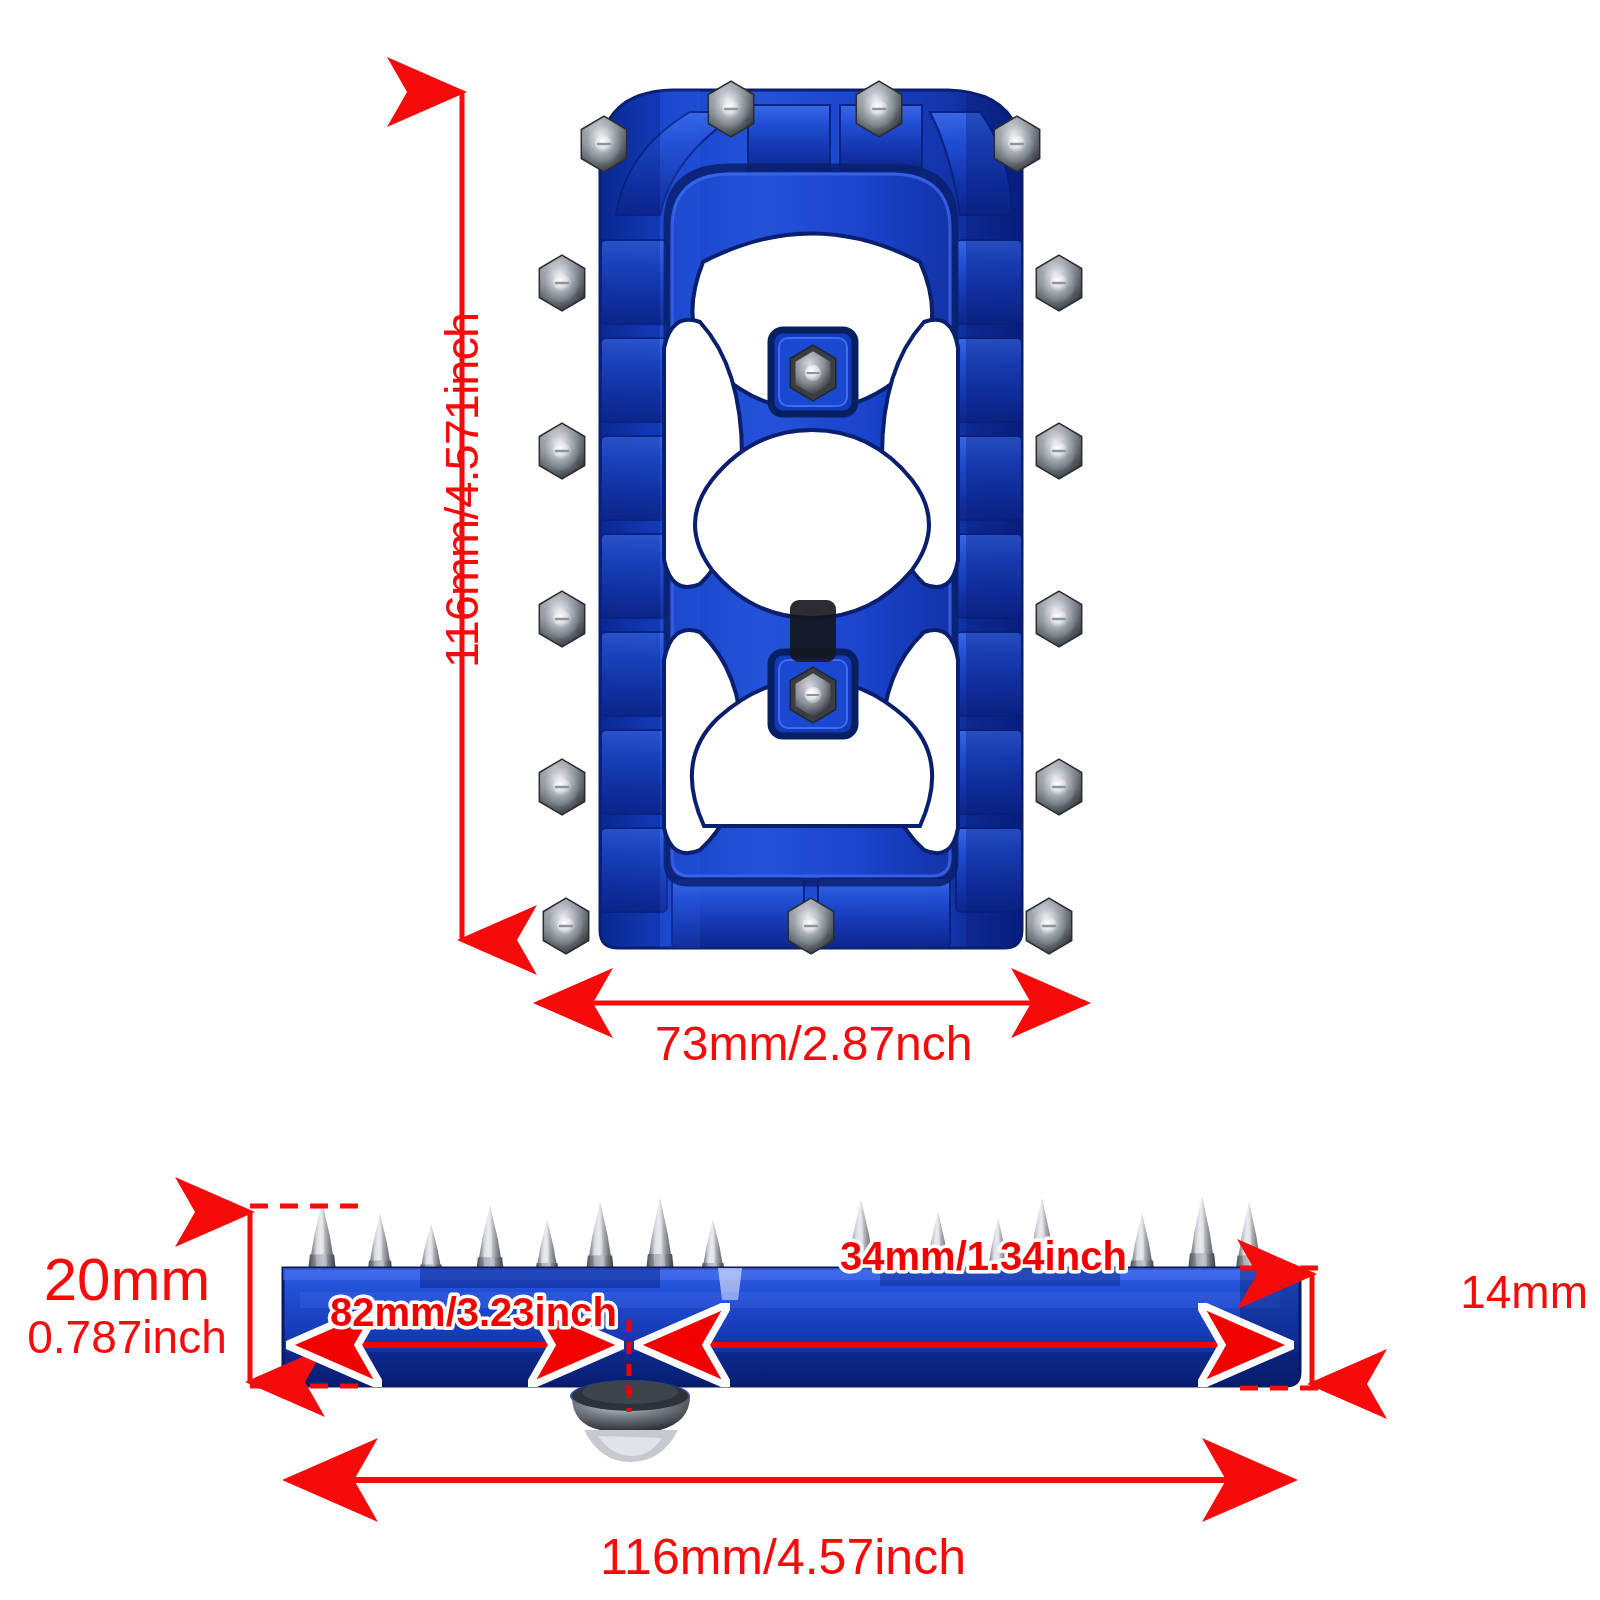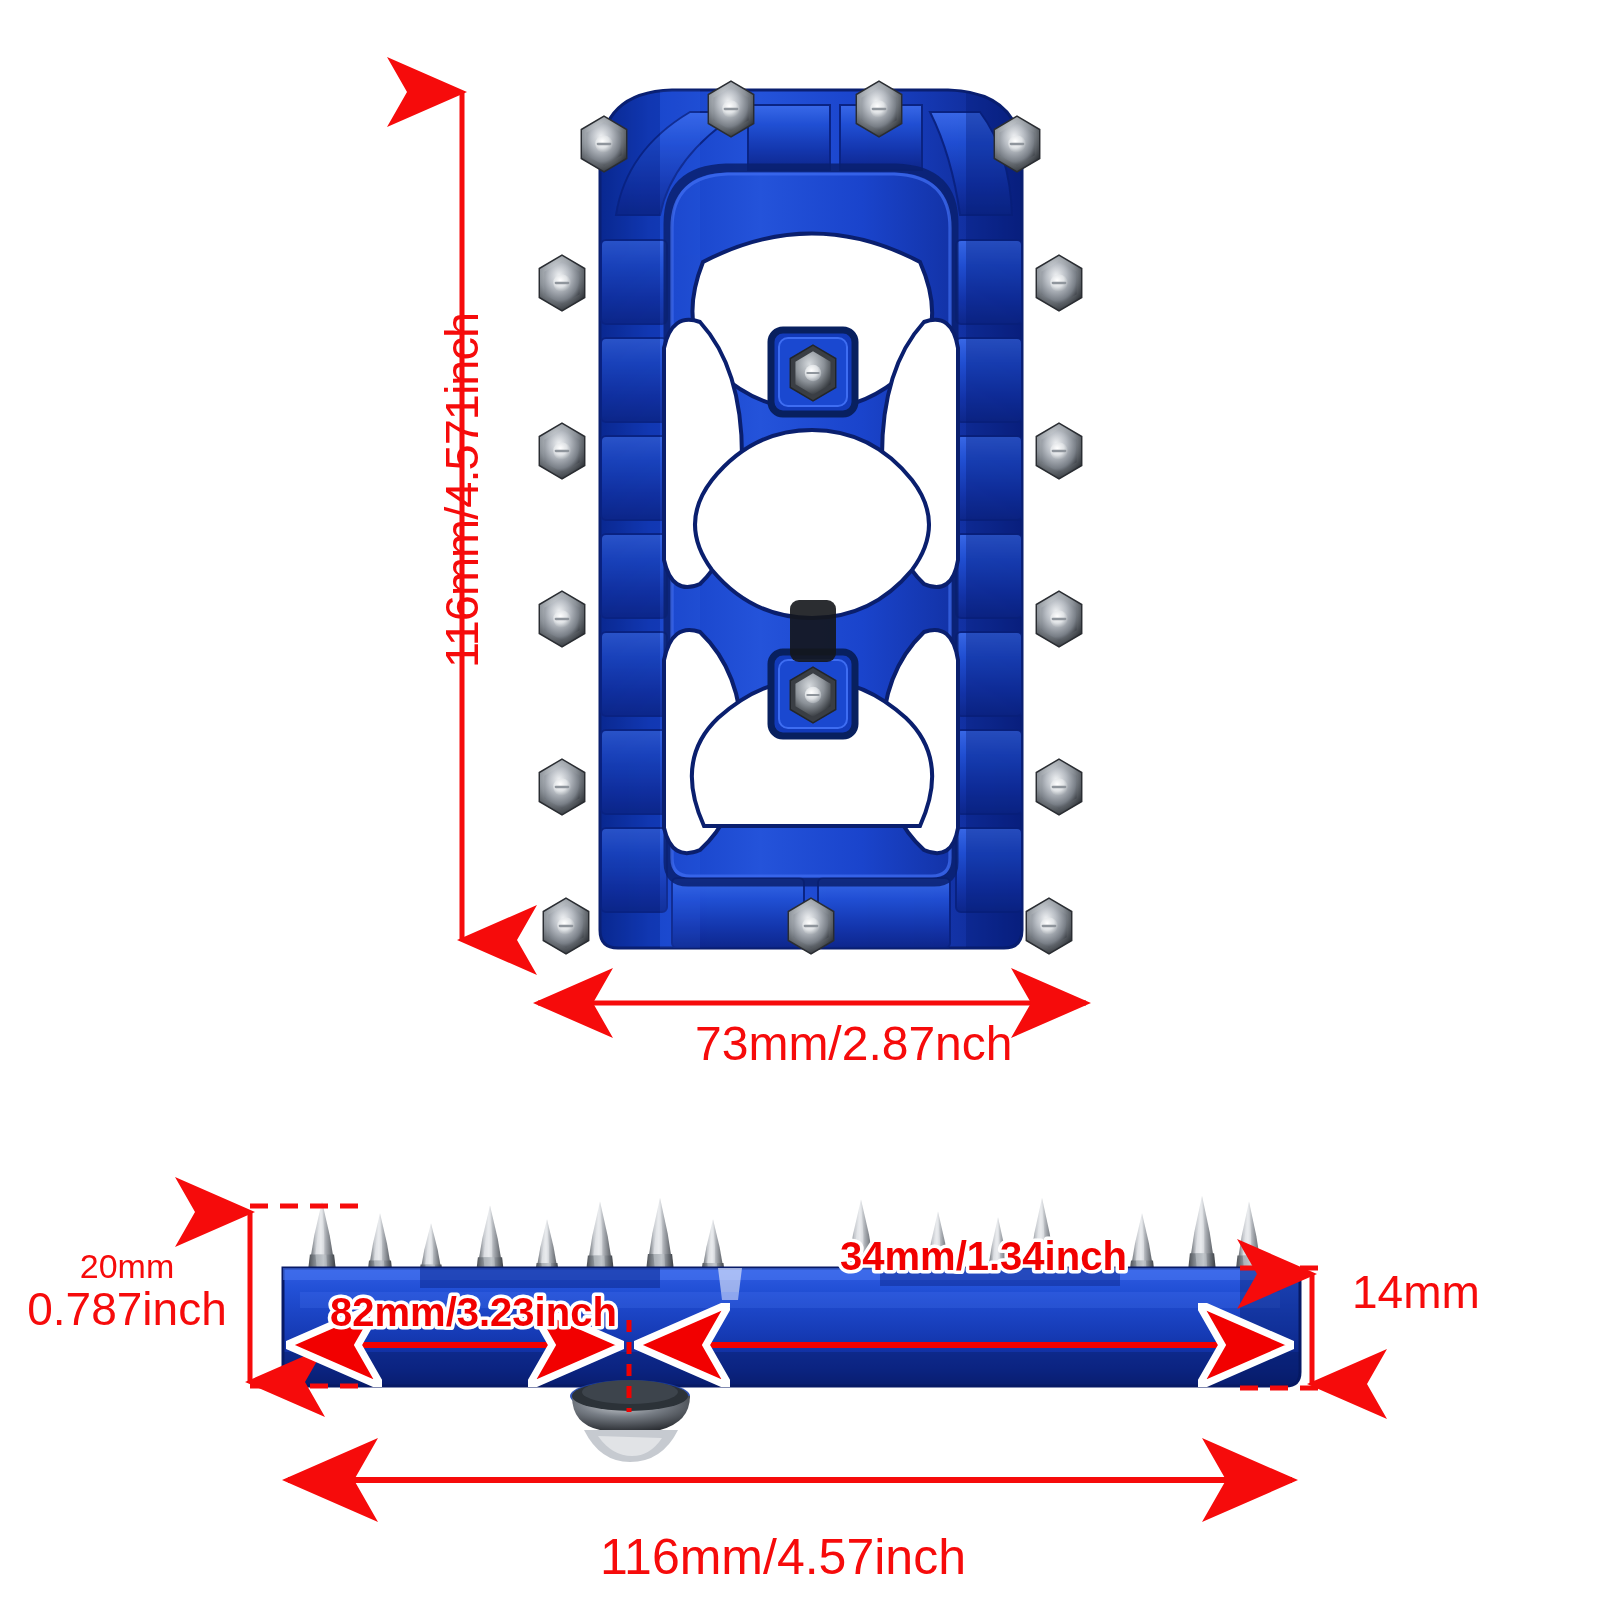--- a/index.html
+++ b/index.html
@@ -337,28 +337,28 @@
       <line x1="629" y1="1320" x2="629" y2="1412" stroke="#f20000" stroke-width="5" stroke-dasharray="12 10"></line>
     </g>
 
     <g>
       <line x1="288" y1="1480" x2="1292" y2="1480" stroke="#f60b0b" stroke-width="6" marker-start="url(#arrLeft)" marker-end="url(#arrRight)"></line>
     </g>
   </svg>
 
   <div class="vert-label" style="left:434px; top:668px;">116mm/4.571inch</div>
 
-  <div class="plain-label" style="left:655px; top:1018px; font-size:48px;margin-left:40px;">73mm/2.87nch</div>
+  <div class="plain-label" style="left:655px; top:1018px; font-size:48px;">73mm/2.87nch</div>
 
   <div style="position:absolute; left:22px; top:1248px; width:210px; text-align:center;">
-    <div class="plain-label" style="position:static; font-size:34px;">20mm</div>
+    <div class="plain-label" style="position:static; font-size:60px;">20mm</div>
     <div class="plain-label" style="position:static; font-size:46px;">0.787inch</div>
   </div>
 
-  <div style="position:absolute; left:1352px; top:1268px; width:236px; text-align:left;">
+  <div style="position:absolute; left:1352px; top:1268px; width:236px; text-align:right;">
     <div class="plain-label" style="position:static; font-size:46px;">14mm</div>
   </div>
 
   <div style="position:absolute; left:330px; top:1286px;">
     <svg width="320" height="56" viewBox="0 0 320 56" overflow="visible">
       <text class="dimtext-out" x="0" y="40" font-size="40">82mm/3.23inch</text>
     </svg>
   </div>
 
   <div style="position:absolute; left:840px; top:1230px;">

